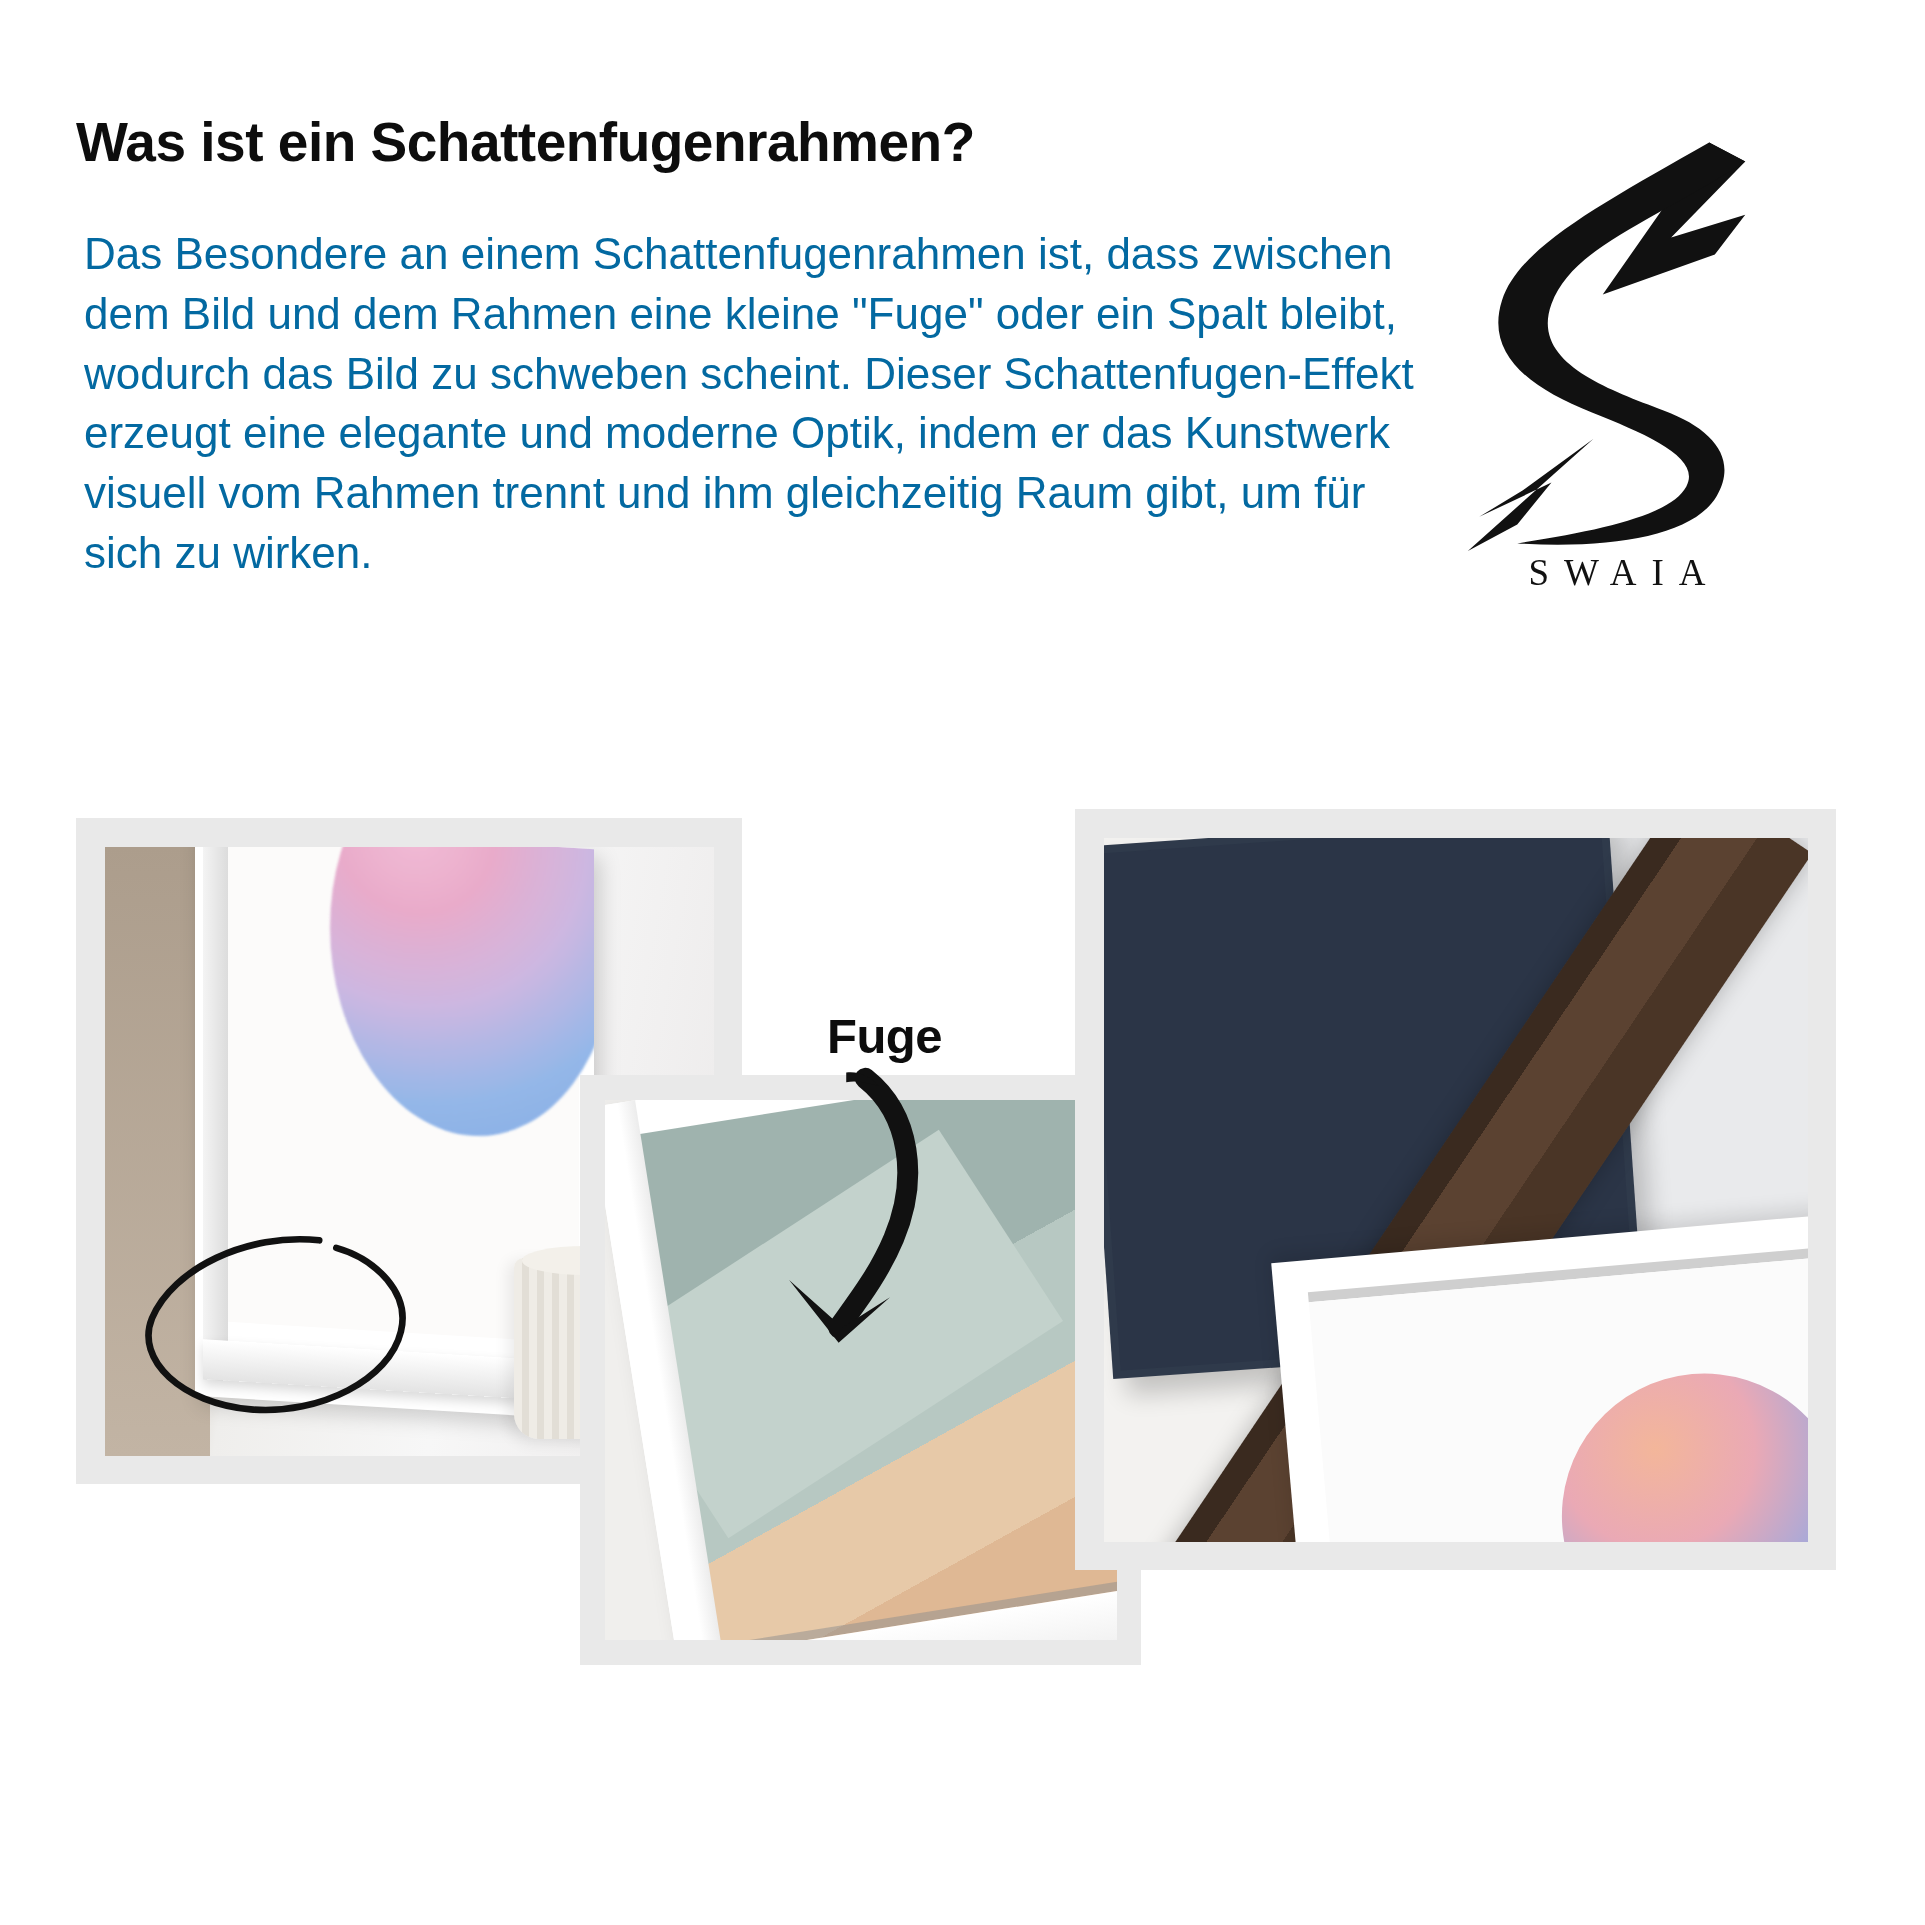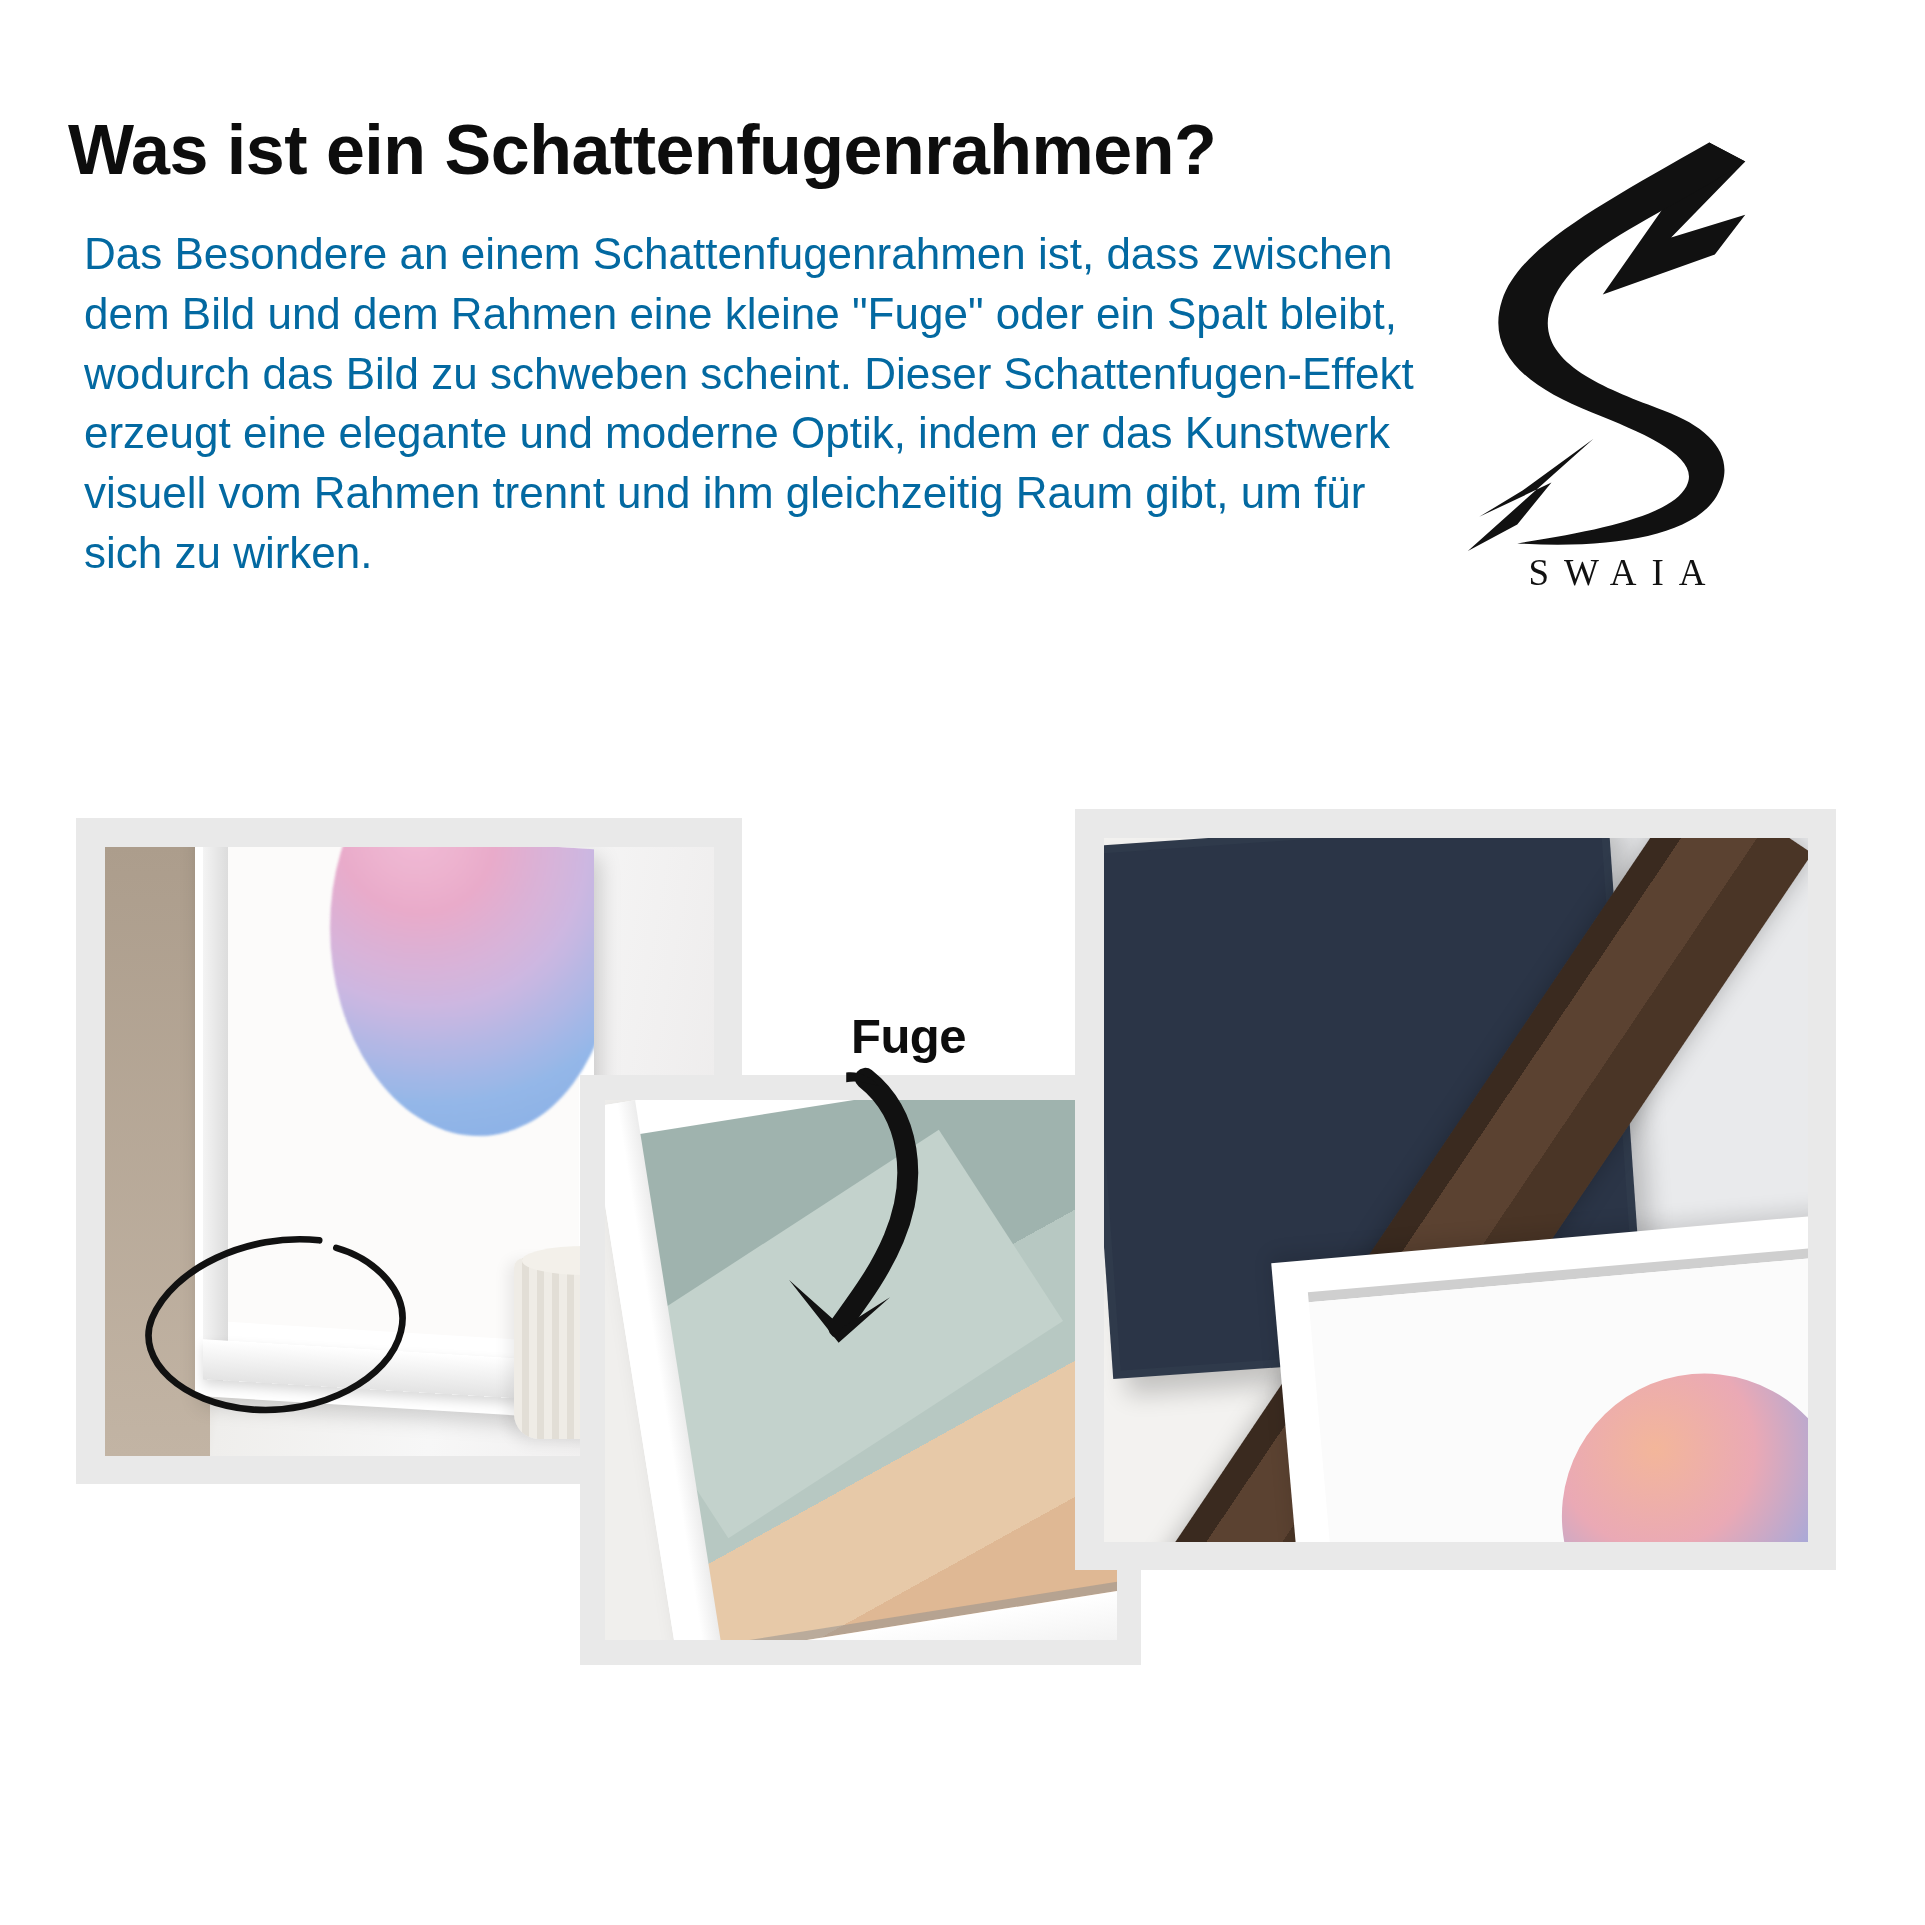--- a/index.html
+++ b/index.html
@@ -19,24 +19,24 @@
   
   .header {
     position: absolute;
     top: 0;
     left: 0;
     width: 1926px;
     height: 723px;
   }
   .headline {
     position: absolute;
-    left: 68px;
+    left: 76px;
     top: 112px;
     width: 1360px;
-    font-size: 70px;
+    font-size: 55px;
     font-weight: 700;
     letter-spacing: -0.5px;
     color: #0d0d0d;
     line-height: 1.1;
   }
   .intro-paragraph {
     position: absolute;
     left: 84px;
     top: 224px;
     width: 1351px;
@@ -321,21 +321,20 @@
 
   
   .fuge-label {
     position: absolute;
     left: 827px;
     top: 285px;
     font-size: 49px;
     font-weight: 700;
     color: #0d0d0d;
     letter-spacing: -0.5px;
-    margin-left: 24px;
   }
   .fuge-arrow {
     position: absolute;
     left: 751px;
     top: 342px;
     width: 219px;
     height: 314px;
     pointer-events: none;
   }
 </style>

